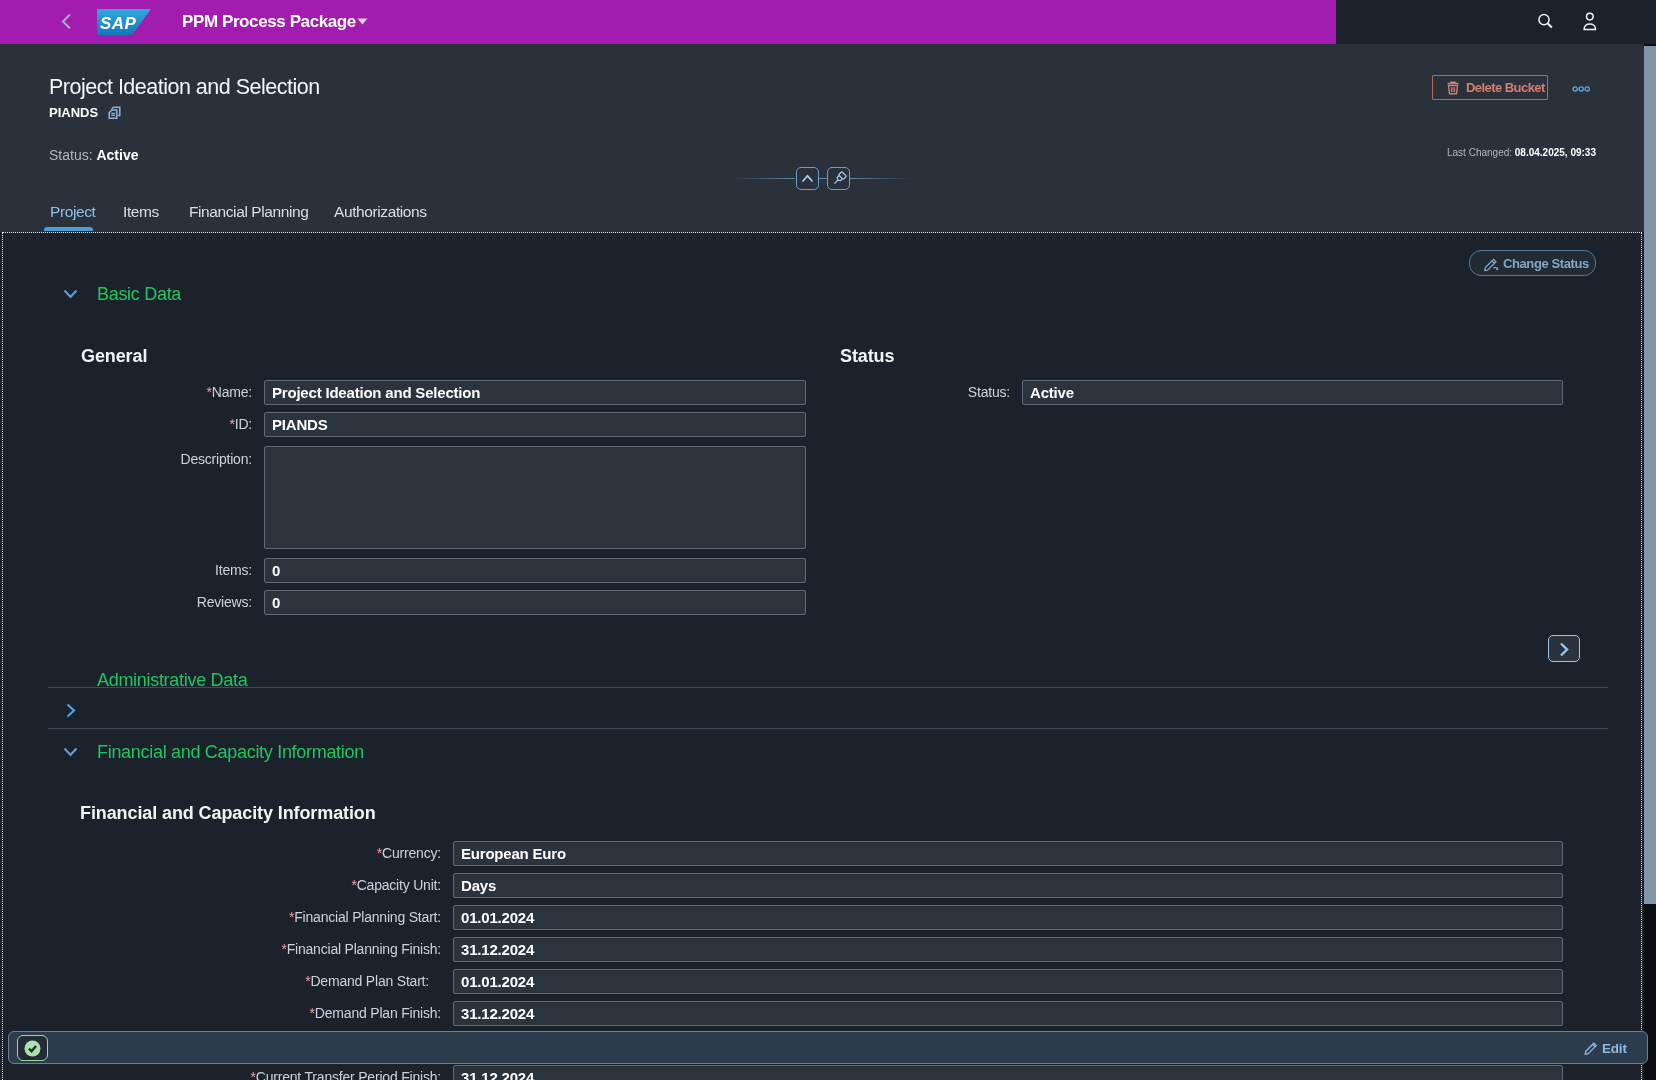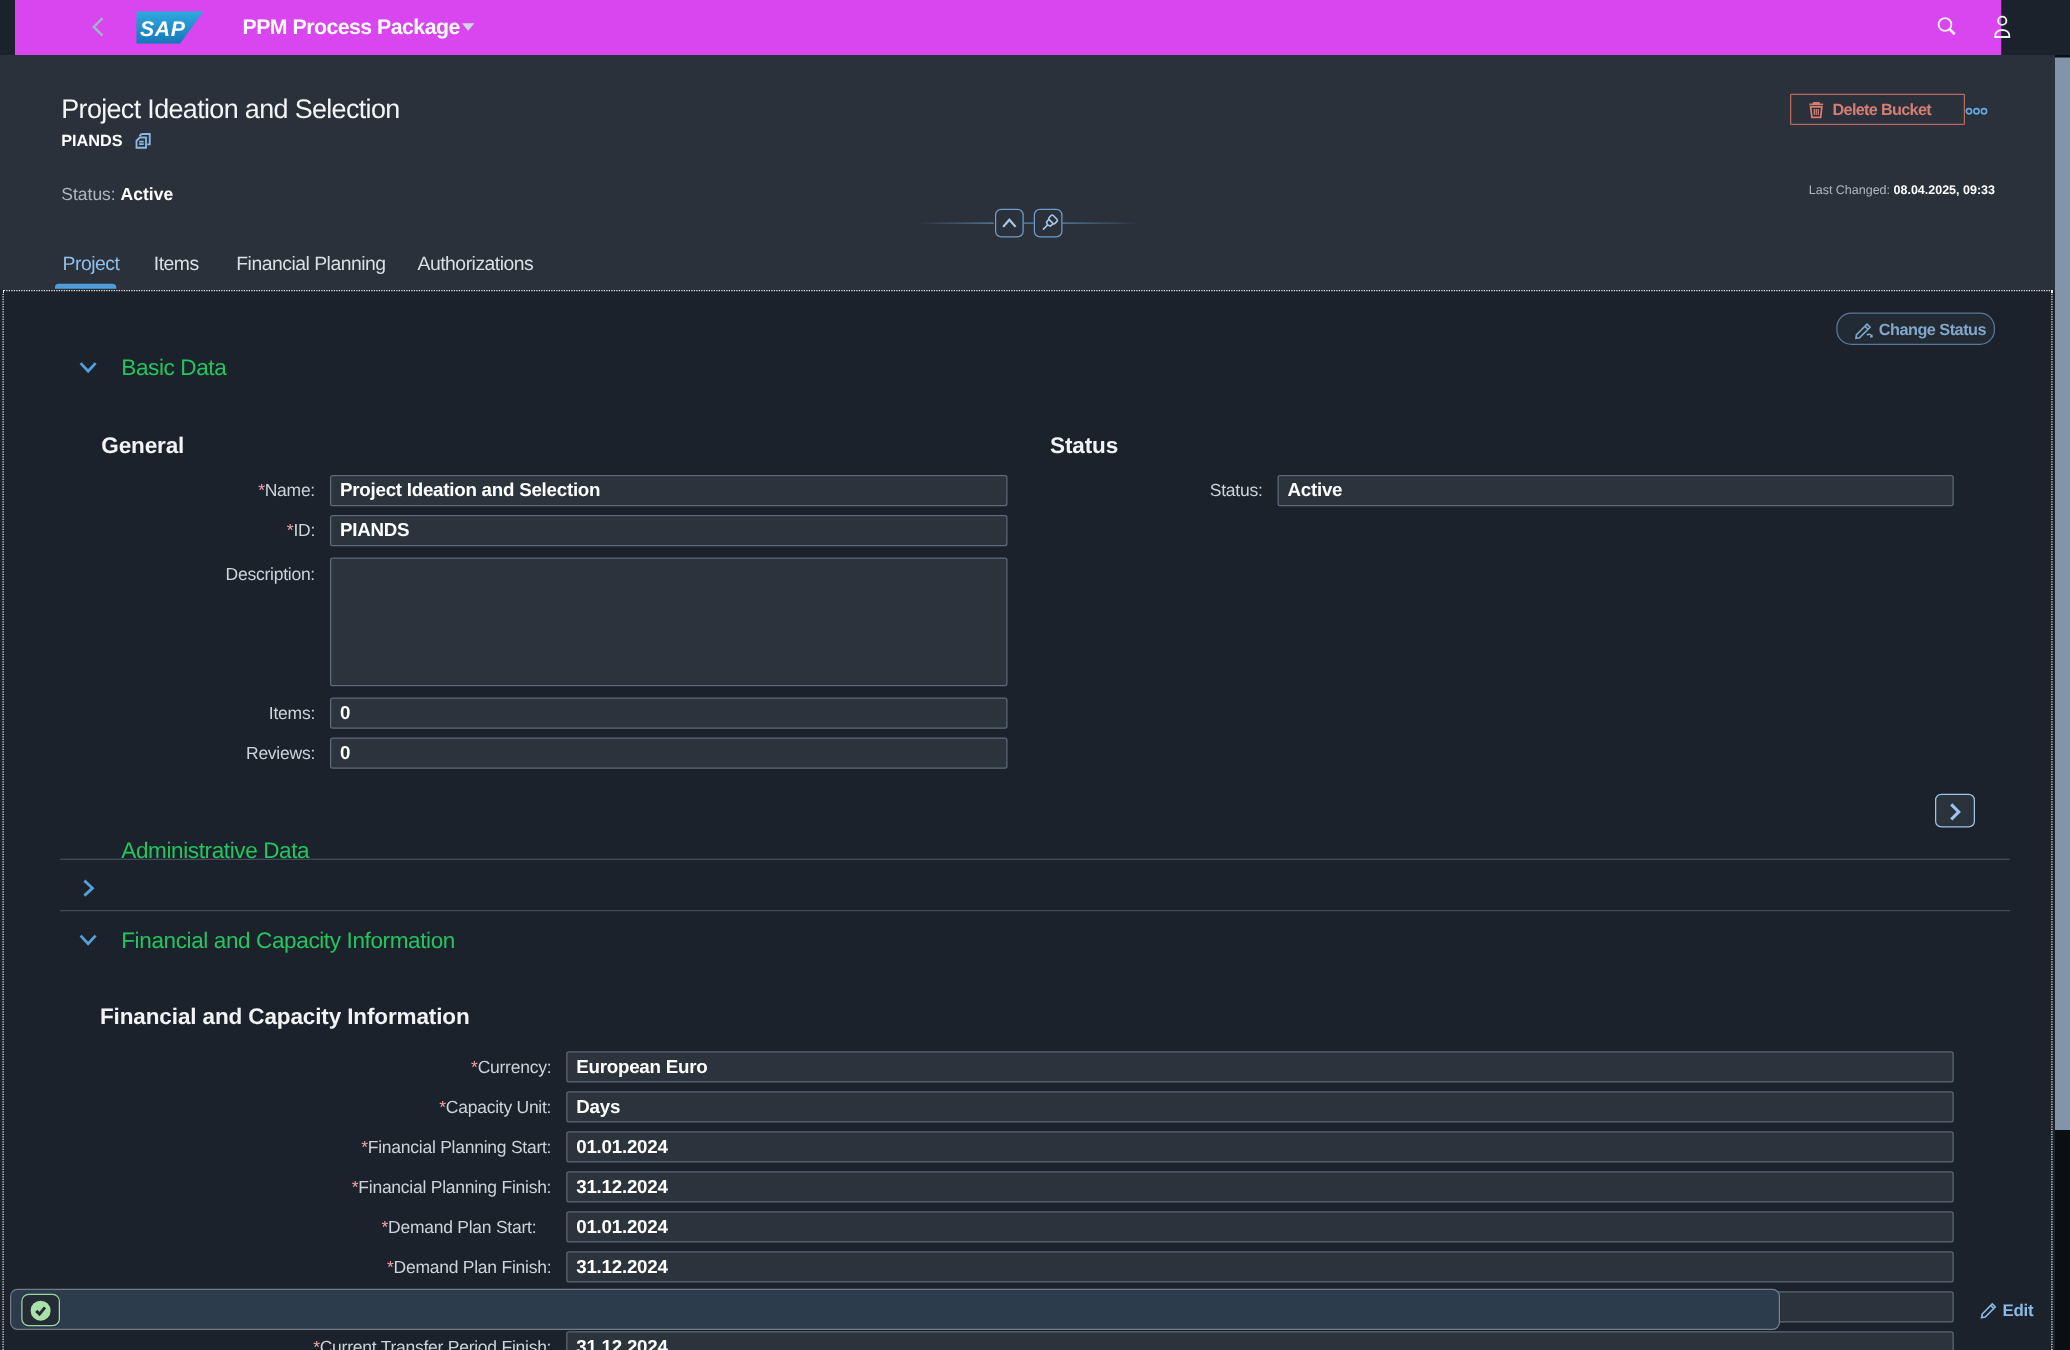--- a/index.html
+++ b/index.html
@@ -1,19 +1,19 @@
 <!DOCTYPE html>
 <html><head>
 <meta charset="utf-8">
 <style>
 *{margin:0;padding:0;box-sizing:border-box}
 html,body{width:1656px;height:1080px;overflow:hidden}
 body{background:#1c222b;font-family:"Liberation Sans",sans-serif;position:relative}
 .abs{position:absolute}
-.shell{position:absolute;left:12px;top:0;width:1589px;height:44px;background:#d946ef}
+.shell{position:absolute;left:0;top:0;width:1336px;height:44px;background:#a21caf}
 .hdr{position:absolute;left:0;top:44px;width:1656px;height:188px;background:#2a313b}
 .lbl{position:absolute;color:#ccd3d9;font-size:14px;letter-spacing:-0.2px;text-align:right;line-height:25px}
 .ast{color:#f2a2a4}
 .fld{position:absolute;background:#2b333d;border:1px solid #5c6a7a;border-radius:2px;color:#fff;font-weight:600;font-size:15px;letter-spacing:-0.2px;line-height:23px;padding-left:7px;height:25px}
 .sect{position:absolute;color:#22c55e;font-size:18px;letter-spacing:-0.3px}
 .grp{position:absolute;color:#f1f3f5;font-size:18px;font-weight:700;letter-spacing:-0.1px}
 .sep{position:absolute;left:48px;width:1560px;height:1px;background:#414c58}
 .tab{position:absolute;font-size:15.5px;letter-spacing:-0.4px;color:#dadfe3;top:159px;white-space:nowrap}
 svg{display:block}
 </style>
@@ -53,21 +53,21 @@
 <div class="hdr">
   <div class="abs" style="left:49px;top:31px;font-size:21.5px;letter-spacing:-0.5px;color:#f4f5f6">Project Ideation and Selection</div>
   <div class="abs" style="left:49px;top:61px;font-size:13px;font-weight:700;color:#fff">PIANDS</div>
   <svg class="abs" style="left:106px;top:60px" width="17" height="17" viewBox="0 0 17 17">
     <path d="M7.2 3.2 L13.8 3.2 L13.8 11.5 L11.8 11.5" stroke="#8ab6e0" stroke-width="1.5" fill="none"></path>
     <path d="M7.2 3.2 L5.6 4.8" stroke="#8ab6e0" stroke-width="1.5" fill="none"></path>
     <path d="M5.8 6 L10.8 6 L10.8 14.2 L3.2 14.2 L3.2 8.6 Z" fill="#2a313b" stroke="#8ab6e0" stroke-width="1.5"></path>
     <path d="M5.3 9.3 H9 M5.3 11.3 H9" stroke="#8ab6e0" stroke-width="1.3"></path>
   </svg>
 
-  <div class="abs" style="left:1432px;top:31px;width:140px;height:25px;border:1px solid #b36a60;border-radius:1px">
+  <div class="abs" style="left:1432px;top:31px;width:116px;height:25px;border:1px solid #b36a60;border-radius:1px">
     <svg class="abs" style="left:12px;top:4px" width="16" height="16" viewBox="0 0 16 16">
       <path d="M2.5 3.5 H13.5 M6 3.5 V2.2 H10 V3.5" stroke="#d47f72" stroke-width="1.4" fill="none"></path>
       <path d="M3.5 5.5 L4.5 13.8 H11.5 L12.5 5.5 Z" stroke="#d47f72" stroke-width="1.4" fill="none"></path>
       <path d="M6.4 7.2 V12 M8 7.2 V12 M9.6 7.2 V12" stroke="#d47f72" stroke-width="1"></path>
     </svg>
     <div class="abs" style="left:33px;top:4px;font-size:13px;font-weight:600;letter-spacing:-0.55px;color:#d47f72">Delete Bucket</div>
   </div>
   <div class="abs" style="left:1572px;top:41px">
     <svg width="20" height="8" viewBox="0 0 20 8">
         <circle cx="3.2" cy="4" r="2.1" stroke="#64a8dd" stroke-width="1.3" fill="none"></circle>
@@ -167,21 +167,21 @@
 <div class="lbl" style="left:100px;width:341px;top:1001px"><span class="ast">*</span>Demand Plan Finish:</div>
 <div class="fld" style="left:453px;top:1001px;width:1110px">31.12.2024</div>
 <div class="lbl" style="left:100px;width:341px;top:1033px"><span class="ast">*</span>Current Transfer Period Start:</div>
 <div class="fld" style="left:453px;top:1033px;width:1110px">01.01.2024</div>
 <div class="lbl" style="left:100px;width:341px;top:1065px"><span class="ast">*</span>Current Transfer Period Finish:</div>
 <div class="fld" style="left:453px;top:1065px;width:1110px">31.12.2024</div>
 
 <div class="abs" style="left:1644px;top:44px;width:12px;height:1036px;background:#0b0e13;z-index:6"></div>
 <div class="abs" style="left:1644px;top:46px;width:12px;height:858px;background:#8294a8;z-index:7"></div>
 
-<div class="abs" style="left:8px;top:1031px;width:1416px;height:33px;background:#2d3c4d;border:1px solid #727d89;border-radius:6px;z-index:8">
+<div class="abs" style="left:8px;top:1031px;width:1640px;height:33px;background:#2d3c4d;border:1px solid #727d89;border-radius:6px;z-index:8">
   <div class="abs" style="left:8px;top:3px;width:31px;height:26px;border:1px solid #9ed6a0;border-radius:6px;background:#242b35">
     <svg class="abs" style="left:6px;top:3.5px" width="17" height="17" viewBox="0 0 17 17">
       <circle cx="8.5" cy="8.5" r="8" fill="#a9e2a9"></circle>
       <path d="M5 8.7 L7.6 11.3 L12 5.9" stroke="#242b35" stroke-width="2.4" fill="none"></path>
     </svg>
   </div>
   <svg class="abs" style="left:1575px;top:9px" width="15" height="14" viewBox="0 0 15 14">
       <path d="M1.8 10.2 L9.8 2.2 L12.2 4.6 L4.2 12.6 L1.2 13.2 Z M8.6 3.4 L11 5.8" stroke="#8cb9e3" stroke-width="1.3" fill="none"></path>
     </svg>
   <div class="abs" style="left:1593px;top:9px;font-size:13.5px;font-weight:600;letter-spacing:-0.2px;color:#8cb9e3">Edit</div>

